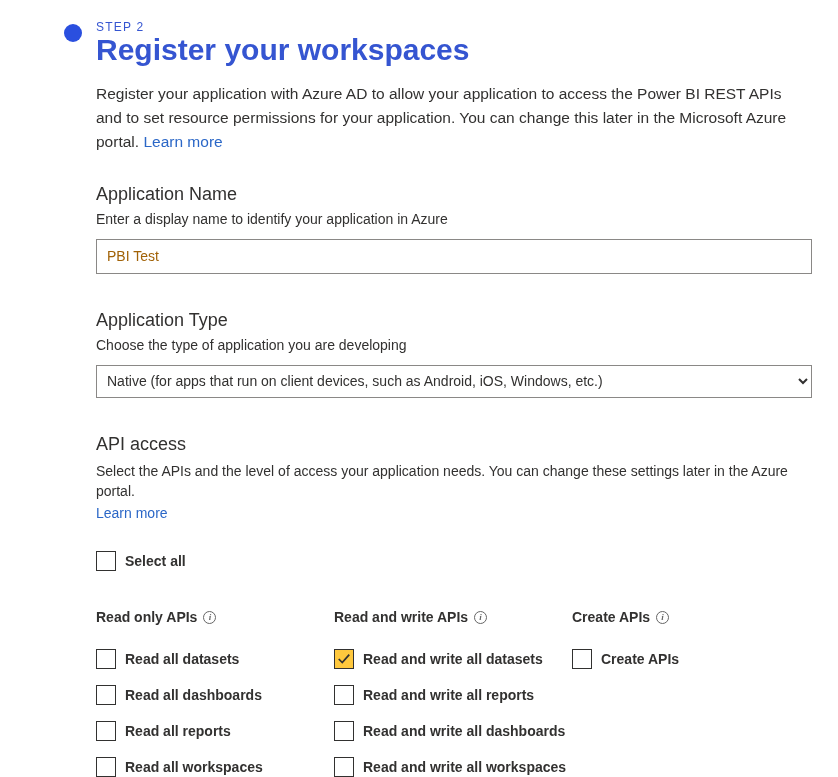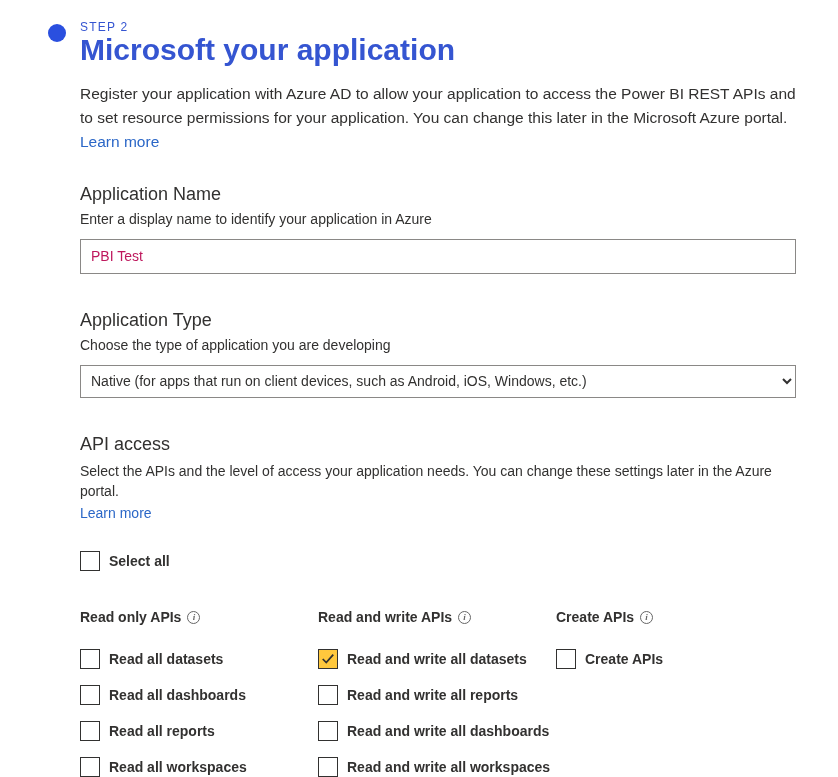--- a/index.html
+++ b/index.html
@@ -7,21 +7,21 @@
       font-family: "Segoe UI", -apple-system, sans-serif;
       background: #fff;
       color: #323130;
       font-size: 14px;
       width: 838px;
       height: 777px;
       overflow: hidden;
       position: relative;
     }
     .container {
-      padding: 20px 42px 0 48px;
+      padding: 20px 42px 0 64px;
     }
     .step-header {
       display: flex;
       align-items: flex-start;
       gap: 14px;
     }
     .bullet {
       width: 18px;
       height: 18px;
       border-radius: 50%;
@@ -73,21 +73,21 @@
       margin-top: 6px;
     }
     .text-input {
       width: 716px;
       height: 35px;
       border: 1px solid #8a8886;
       padding: 0 10px;
       font-size: 14px;
       font-family: inherit;
       margin-top: 12px;
-      color: #be185d;
+      color: #a16207;
     }
     .select-input {
       width: 716px;
       height: 33px;
       border: 1px solid #8a8886;
       padding: 0 6px;
       font-size: 14px;
       font-family: inherit;
       margin-top: 12px;
       background: #fff;
@@ -181,21 +181,21 @@
     }
   </style>
 </head>
 <body>
 
 <div class="container">
   <div class="step-header">
     <div class="bullet"></div>
     <div class="step-heading-block">
       <div class="step-label">STEP 2</div>
-      <h1 class="step-title">Microsoft your application</h1>
+      <h1 class="step-title">Register your workspaces</h1>
     </div>
   </div>
 
   <p class="description">
     <span>Register your application with Azure AD to allow your application to access the Power BI REST APIs and to set resource permissions for your application. You can change this later in the Microsoft Azure portal.</span>
     <a class="learn-more">Learn more</a>
   </p>
 
   <div class="section">
     <div class="section-label">Application Name</div>

